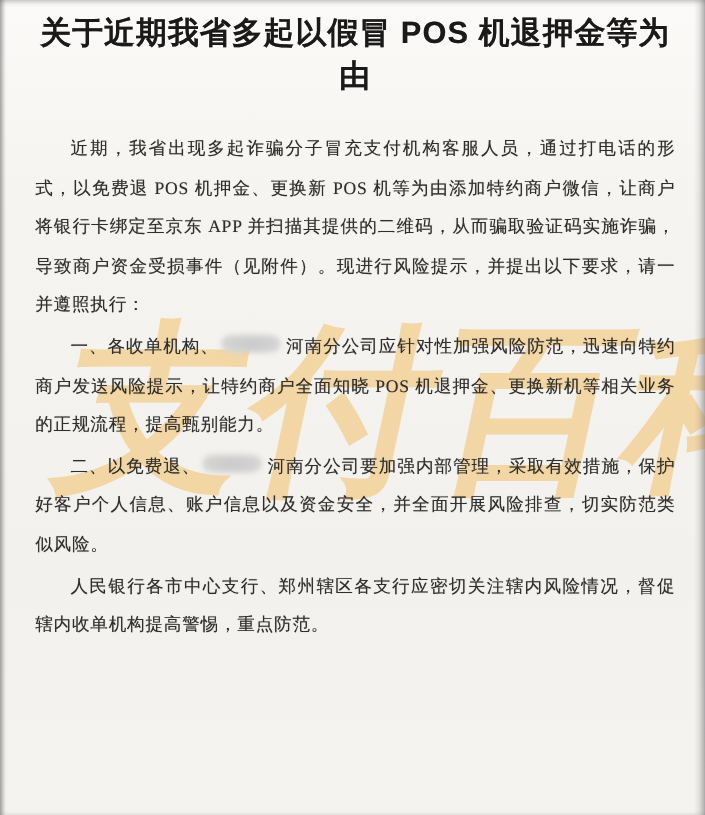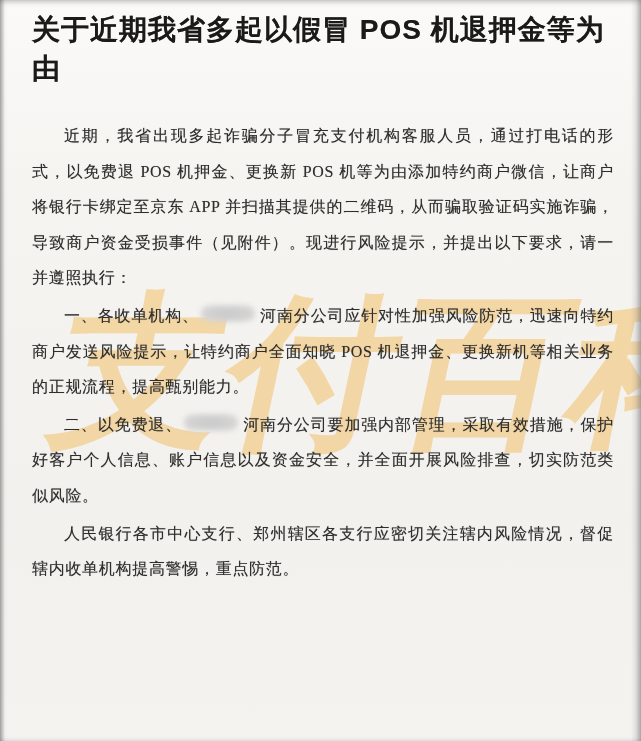--- a/index.html
+++ b/index.html
@@ -59,20 +59,21 @@
     z-index: 1;
     padding: 10px 27px 0 32px;
   }
   .title {
     margin: 0 0 30px 0;
     font-family: "Liberation Sans", "DejaVu Sans", sans-serif;
     font-weight: 900;
     font-size: 28px;
     line-height: 39px;
     letter-spacing: 1px;
+    text-align: center;
     color: #1a1a1a;
     text-shadow: 0 0 0.6px rgba(0,0,0,0.55);
   }
   .title-line { display: block; }
   .para {
     margin: 2px 0;
     font-size: 16px;
     line-height: 35.6px;
     letter-spacing: 0.7px;
     text-align: justify;

